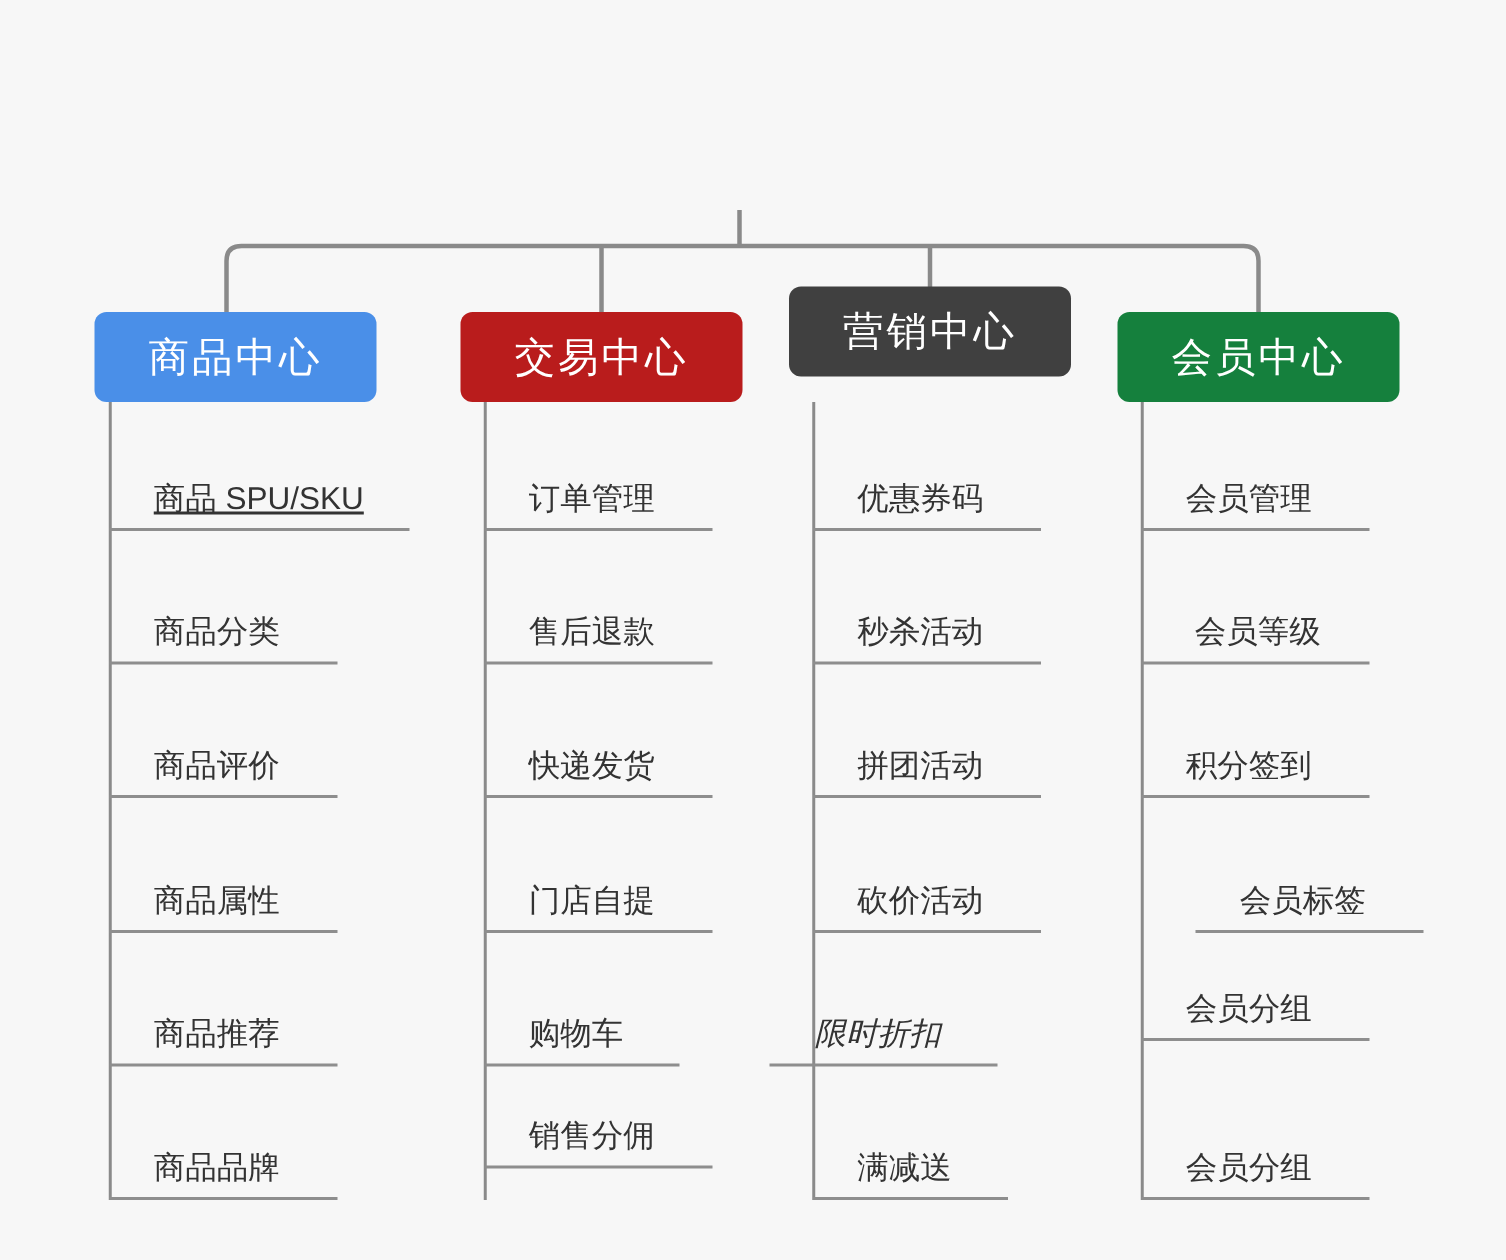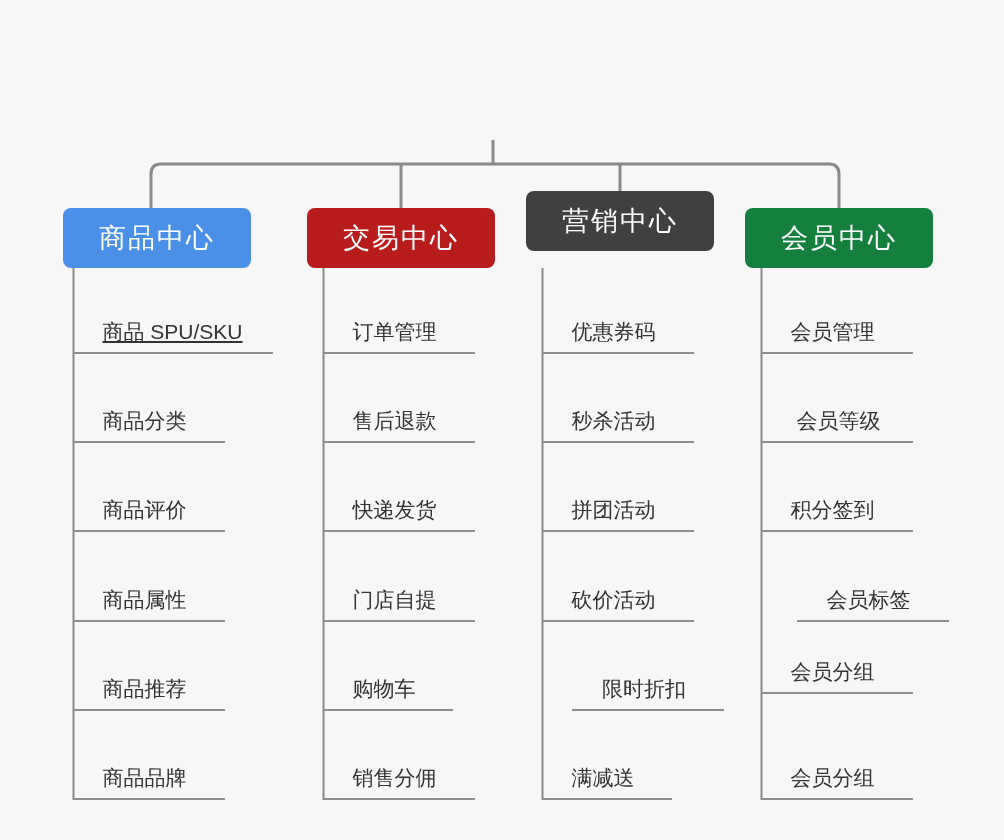--- a/index.html
+++ b/index.html
@@ -63,27 +63,27 @@
       <div class="topic-item" style="left: 72.5px; top: 488px; width: 152px;">商品评价</div>
       <div class="topic-item" style="left: 72.5px; top: 578px; width: 152px;">商品属性</div>
       <div class="topic-item" style="left: 72.5px; top: 667px; width: 152px;">商品推荐</div>
       <div class="topic-item" style="left: 72.5px; top: 756px; width: 152px;">商品品牌</div>
       <div class="branch-header" style="left: 307px; top: 208px; background: #b91c1c;">交易中心</div>
       <div class="topic-item" style="left: 322.5px; top: 310px; width: 152px;">订单管理</div>
       <div class="topic-item" style="left: 322.5px; top: 399px; width: 152px;">售后退款</div>
       <div class="topic-item" style="left: 322.5px; top: 488px; width: 152px;">快递发货</div>
       <div class="topic-item" style="left: 322.5px; top: 578px; width: 152px;">门店自提</div>
       <div class="topic-item" style="left: 322.5px; top: 667px; width: 130px;">购物车</div>
-      <div class="topic-item" style="left: 322.5px; top: 756px; width: 152px;">销售分佣</div>
+      <div class="topic-item" style="left: 322.5px; top: 735px; width: 152px;">销售分佣</div>
       <div class="branch-header" style="left: 526px; top: 191px; background: #404040;">营销中心</div>
       <div class="topic-item" style="left: 541.5px; top: 310px; width: 152px;">优惠券码</div>
       <div class="topic-item" style="left: 541.5px; top: 399px; width: 152px;">秒杀活动</div>
       <div class="topic-item" style="left: 541.5px; top: 488px; width: 152px;">拼团活动</div>
       <div class="topic-item" style="left: 541.5px; top: 578px; width: 152px; font-family: Liberation Serif, serif;">砍价活动</div>
-      <div class="topic-item" style="left: 572px; top: 667px; width: 152px;">限时折扣</div>
+      <div class="topic-item" style="left: 513px; top: 667px; width: 152px; font-style: italic;">限时折扣</div>
       <div class="topic-item" style="left: 541.5px; top: 756px; width: 130px;">满减送</div>
       <div class="branch-header" style="left: 745px; top: 208px; background: #15803d;">会员中心</div>
       <div class="topic-item" style="left: 760.5px; top: 310px; width: 152px;">会员管理</div>
       <div class="topic-item" style="left: 760.5px; top: 399px; width: 152px; padding-left: 36px;">会员等级</div>
       <div class="topic-item" style="left: 760.5px; top: 488px; width: 152px;">积分签到</div>
       <div class="topic-item" style="left: 760.5px; top: 578px; width: 152px; margin-left: 36px;">会员标签</div>
       <div class="topic-item" style="left: 760.5px; top: 650px; width: 152px;">会员分组</div>
       <div class="topic-item" style="left: 760.5px; top: 756px; width: 152px;">会员分组</div>
     </div>
 </div>

